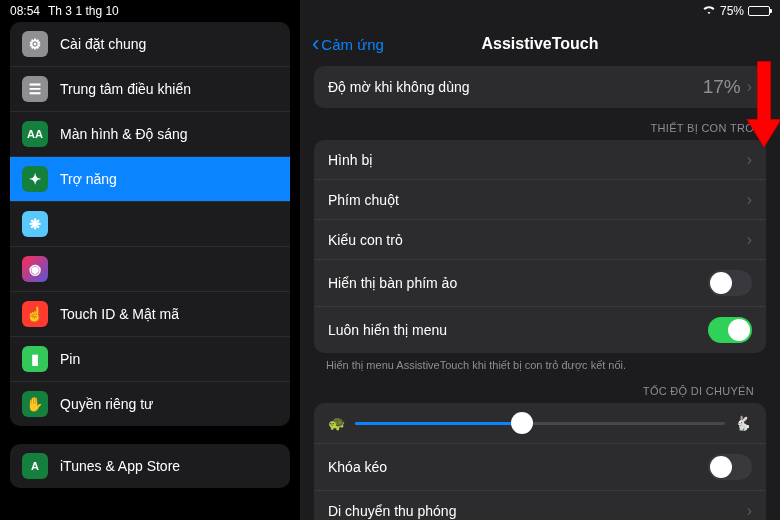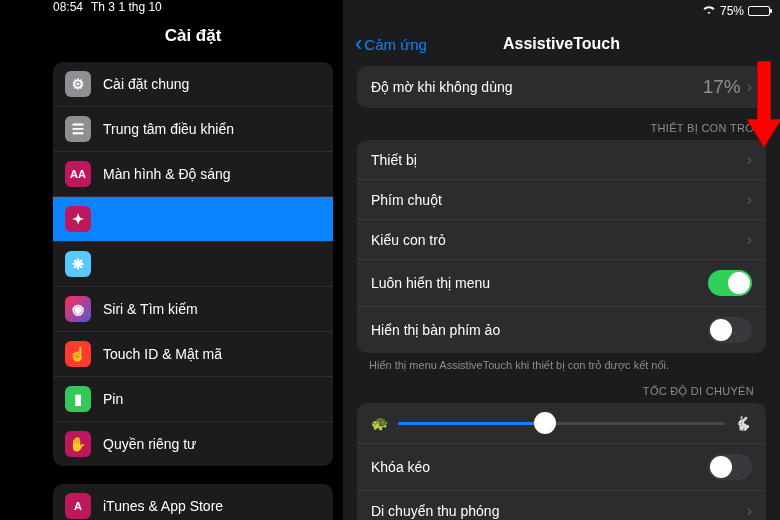--- a/index.html
+++ b/index.html
@@ -1,18 +1,18 @@
 <!DOCTYPE html>
 <html><head>
   <meta charset="utf-8">
   <style>
     * { margin: 0; padding: 0; box-sizing: border-box; font-family: -apple-system, "Helvetica Neue", Arial, sans-serif; }
     body { width: 780px; height: 520px; background: #000; color: #fff; display: flex; overflow: hidden; position: relative; }
 
-    .sidebar { width: 300px; background: #000; display: flex; flex-direction: column; margin-left: 43px; }
+    .sidebar { width: 300px; background: #000; display: flex; flex-direction: column; }
     .main { flex: 1; background: #1c1c1e; display: flex; flex-direction: column; position: relative; }
 
     .status-bar { height: 22px; display: flex; align-items: center; padding: 0 10px; font-size: 12px; color: #fff; }
     .status-left { display: flex; gap: 8px; }
     .status-right { margin-left: auto; display: flex; align-items: center; gap: 4px; }
     .battery { width: 22px; height: 10px; border: 1px solid #fff; border-radius: 2px; position: relative; }
     .battery::after { content: ''; position: absolute; right: -3px; top: 2px; width: 2px; height: 4px; background: #fff; border-radius: 0 1px 1px 0; }
     .battery-fill { width: 75%; height: 100%; background: #fff; }
     .wifi { display: inline-block; }
 
@@ -50,60 +50,59 @@
 
     .slider-row { padding: 12px 14px; display: flex; align-items: center; gap: 10px; }
     .slider-track { flex: 1; height: 3px; background: #48484a; border-radius: 2px; position: relative; }
     .slider-fill { position: absolute; left: 0; top: 0; height: 100%; width: 45%; background: #0a84ff; border-radius: 2px; }
     .slider-thumb { position: absolute; left: 45%; top: 50%; width: 22px; height: 22px; background: #fff; border-radius: 50%; transform: translate(-50%, -50%); }
     .slider-icon { color: #8e8e93; font-size: 14px; }
 
     .arrow-overlay { position: absolute; top: 60px; right: 0px; pointer-events: none; }
 
     .ic-gray { background: #8e8e93; }
-    .ic-blue { background: #be185d; }
+    .ic-blue { background: #15803d; }
     .ic-teal { background: #5ac8fa; }
     .ic-purple { background: linear-gradient(135deg, #ff2d55, #5856d6); }
     .ic-red { background: #ff3b30; }
     .ic-green { background: #34c759; }
   </style>
 </head>
 <body>
 
 <div class="sidebar">
   <div class="status-bar">
     <div class="status-left">
       <span>08:54</span>
       <span>Th 3 1 thg 10</span>
     </div>
   </div>
-  <div class="sidebar-title">Cài đặt</div>
   <div class="sidebar-list" id="sidebar-list">
       <div class="sidebar-group">
         <div class="sidebar-item">
           <div class="sidebar-icon ic-gray" style="font-size: 14px; font-weight: bold; color: rgb(255, 255, 255);">⚙</div>
           <span class="sidebar-label">Cài đặt chung</span>
         </div>
         <div class="sidebar-item">
           <div class="sidebar-icon ic-gray" style="font-size: 14px; font-weight: bold; color: rgb(255, 255, 255);">☰</div>
           <span class="sidebar-label">Trung tâm điều khiển</span>
         </div>
         <div class="sidebar-item">
           <div class="sidebar-icon ic-blue" style="font-size: 11px; font-weight: bold; color: rgb(255, 255, 255);">AA</div>
           <span class="sidebar-label">Màn hình &amp; Độ sáng</span>
         </div>
         <div class="sidebar-item selected">
           <div class="sidebar-icon ic-blue" style="font-size: 14px; font-weight: bold; color: rgb(255, 255, 255);">✦</div>
+          <span class="sidebar-label">Trợ năng</span>
         </div>
         <div class="sidebar-item">
           <div class="sidebar-icon ic-teal" style="font-size: 14px; font-weight: bold; color: rgb(255, 255, 255);">❋</div>
         </div>
         <div class="sidebar-item">
           <div class="sidebar-icon ic-purple" style="font-size: 14px; font-weight: bold; color: rgb(255, 255, 255);">◉</div>
-          <span class="sidebar-label">Siri &amp; Tìm kiếm</span>
         </div>
         <div class="sidebar-item">
           <div class="sidebar-icon ic-red" style="font-size: 14px; font-weight: bold; color: rgb(255, 255, 255);">☝</div>
           <span class="sidebar-label">Touch ID &amp; Mật mã</span>
         </div>
         <div class="sidebar-item">
           <div class="sidebar-icon ic-green" style="font-size: 14px; font-weight: bold; color: rgb(255, 255, 255);">▮</div>
           <span class="sidebar-label">Pin</span>
         </div>
         <div class="sidebar-item">
@@ -143,40 +142,40 @@
       <div class="section">
         <div class="row">
           <span class="row-label">Độ mờ khi không dùng</span>
           <span class="row-value">17%</span>
           <span class="chevron">›</span>
         </div>
       </div>
       <div class="section-header">THIẾT BỊ CON TRỎ</div>
       <div class="section">
         <div class="row">
-          <span class="row-label">Thiết bị</span>
+          <span class="row-label">Hình bị</span>
           <span class="chevron">›</span>
         </div>
         <div class="row">
           <span class="row-label">Phím chuột</span>
           <span class="chevron">›</span>
         </div>
         <div class="row">
           <span class="row-label">Kiểu con trỏ</span>
           <span class="chevron">›</span>
+        </div>
+        <div class="row">
+          <span class="row-label">Hiển thị bàn phím ảo</span>
+          <div class="toggle off">
+            <div class="knob"></div>
+          </div>
         </div>
         <div class="row">
           <span class="row-label">Luôn hiển thị menu</span>
           <div class="toggle on">
-            <div class="knob"></div>
-          </div>
-        </div>
-        <div class="row">
-          <span class="row-label">Hiển thị bàn phím ảo</span>
-          <div class="toggle off">
             <div class="knob"></div>
           </div>
         </div>
       </div>
       <div class="section-footer">Hiển thị menu AssistiveTouch khi thiết bị con trỏ được kết nối.</div>
       <div class="section-header">TỐC ĐỘ DI CHUYỂN</div>
       <div class="section">
         <div class="row slider-row">
           <span class="slider-icon">🐢</span>
           <div class="slider-track">

